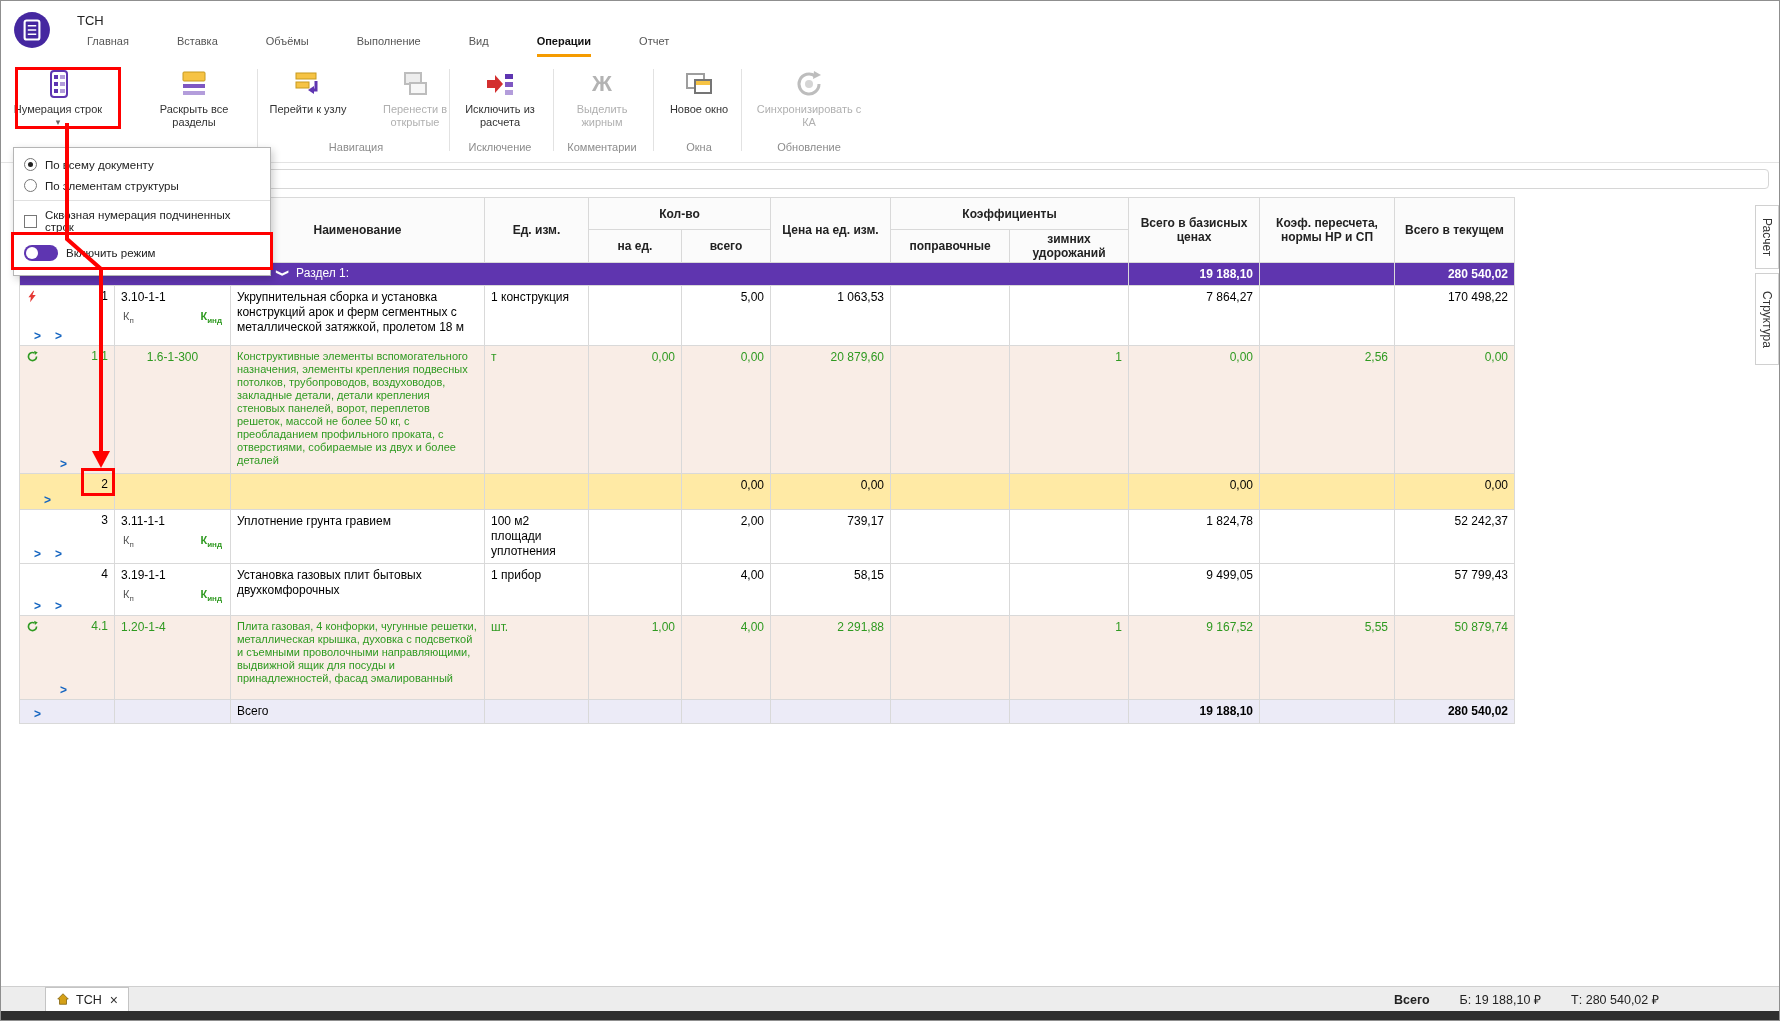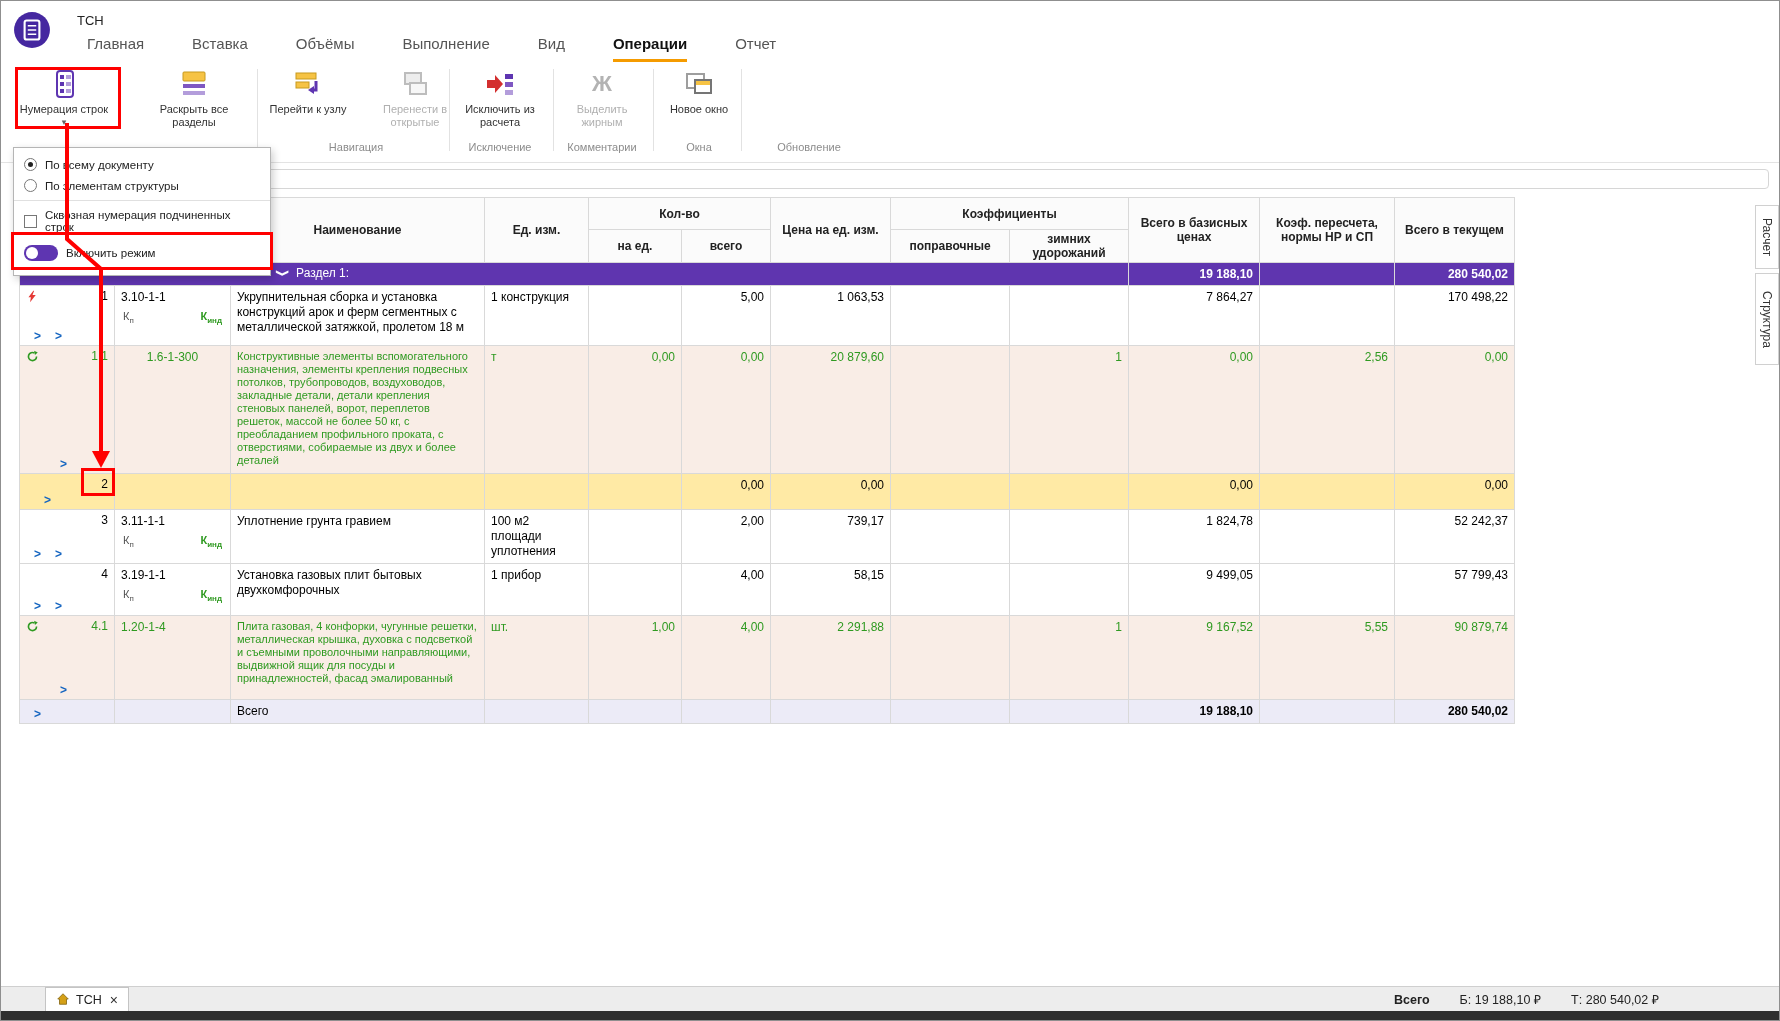--- a/index.html
+++ b/index.html
@@ -4,21 +4,21 @@
 <style>
   * { margin:0; padding:0; box-sizing:border-box; }
   html,body { background:#777; }
   body { font-family:"Liberation Sans", sans-serif; }
   #app { position:relative; width:1780px; height:1021px; background:#fff; border:1px solid #8f8f8f; overflow:hidden; }
 
   
   .titlebar { position:absolute; left:0; top:0; right:0; height:62px; background:#fff; }
   .logo { position:absolute; left:12px; top:10px; width:38px; height:38px; cursor:pointer; }
   .apptitle { position:absolute; left:76px; top:12px; font-size:13px; color:#222; }
-  .menutabs { position:absolute; left:86px; top:34px; display:flex; gap:48px; font-size:15px; color:#555; }
+  .menutabs { position:absolute; left:86px; top:34px; display:flex; gap:48px; font-size:11px; color:#555; }
   .mtab { padding-bottom:7px; cursor:pointer; white-space:nowrap; }
   .mtab.active { color:#111; font-weight:700; border-bottom:3px solid #F59B00; }
 
   
   .ribbon { position:absolute; left:0; top:62px; right:0; height:100px; background:#fff; border-bottom:1px solid #e3e3e3; }
   .rbtn { position:absolute; top:4px; display:flex; flex-direction:column; align-items:center; gap:2px;
           font-size:11px; color:#333; text-align:center; line-height:1.15; cursor:pointer; }
   .rbtn.disabled { color:#b0b0b0; cursor:default; }
   .rbtn .icn { height:34px; display:flex; align-items:center; justify-content:center; }
   .dd-arrow { font-size:9px; color:#666; line-height:1; }
@@ -108,21 +108,21 @@
       <span class="mtab">Вставка</span>
       <span class="mtab">Объёмы</span>
       <span class="mtab">Выполнение</span>
       <span class="mtab">Вид</span>
       <span class="mtab active">Операции</span>
       <span class="mtab">Отчет</span>
     </div>
   </div>
 
   <div class="ribbon">
-    <div class="rbtn" style="left:10px;width:106px">
+    <div class="rbtn" style="left:4px;width:106px">
       <span class="icn">
         <svg viewBox="0 0 32 32" width="32" height="32">
             <rect x="9" y="3" width="16" height="26" rx="3" fill="#fff" stroke="#5E35B1" stroke-width="2"></rect>
             <rect x="12" y="7" width="4" height="4" fill="#5E35B1"></rect>
             <rect x="18" y="7" width="5" height="4" fill="#b39ddb"></rect>
             <rect x="12" y="14" width="4" height="4" fill="#5E35B1"></rect>
             <rect x="18" y="14" width="5" height="4" fill="#b39ddb"></rect>
             <rect x="12" y="21" width="4" height="4" fill="#5E35B1"></rect>
             <rect x="18" y="21" width="5" height="4" fill="#b39ddb"></rect>
           </svg>
@@ -199,20 +199,30 @@
             <rect x="12" y="12" width="16" height="13" fill="#fff" stroke="#757575" stroke-width="2"></rect>
             <rect x="13" y="13" width="14" height="4" fill="#f6c344"></rect>
           </svg>
       </span>
       <span class="lbl">Новое окно</span>
     </div>
     <div class="grouplabel" style="left:660px;width:76px">Окна</div>
 
     <div class="rsep" style="left:740px"></div>
 
+    <div class="rbtn disabled" style="left:748px;width:120px">
+      <span class="icn">
+        <svg viewBox="0 0 32 32" width="32" height="32">
+            <path d="M26 16 a10 10 0 1 1 -4 -8" fill="none" stroke="#bdbdbd" stroke-width="3"></path>
+            <path d="M21 3 l7 4 -8 4 z" fill="#bdbdbd"></path>
+            <circle cx="16" cy="16" r="4" fill="#d5d5d5"></circle>
+          </svg>
+      </span>
+      <span class="lbl">Синхронизировать с КА</span>
+    </div>
     <div class="grouplabel" style="left:748px;width:120px">Обновление</div>
   </div>
 
   <div class="filterbar"></div>
 
   <table id="grid">
     <colgroup>
       <col style="width:95px">
         <col style="width:116px">
         <col style="width:254px">
@@ -414,21 +424,21 @@
           </td>
       <td class="cell-name">Плита газовая, 4 конфорки, чугунные решетки, металлическая крышка, духовка с подсветкой и съемными проволочными направляющими, выдвижной ящик для посуды и принадлежностей, фасад эмалированный</td>
       <td class="cell-unit">шт.</td>
       <td class="num-r">1,00</td>
       <td class="num-r">4,00</td>
       <td class="num-r">2 291,88</td>
       <td></td>
       <td class="num-r">1</td>
       <td class="num-r">9 167,52</td>
       <td class="num-r">5,55</td>
-      <td class="num-r">90 879,74</td>
+      <td class="num-r">50 879,74</td>
     </tr>
 
     <tr class="total" style="height:24px">
       <td style="padding:4px 0 0 14px"><span class="chev">&gt;</span></td>
       <td></td>
       <td class="total-label">Всего</td>
       <td></td>
       <td></td>
       <td></td>
       <td></td>

